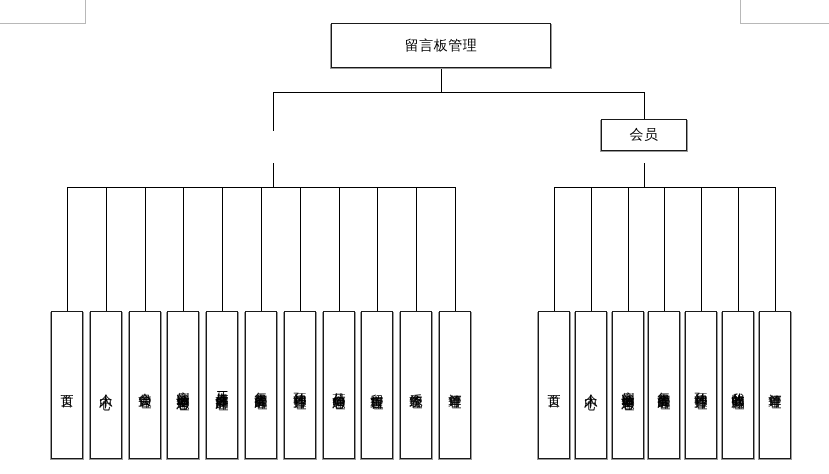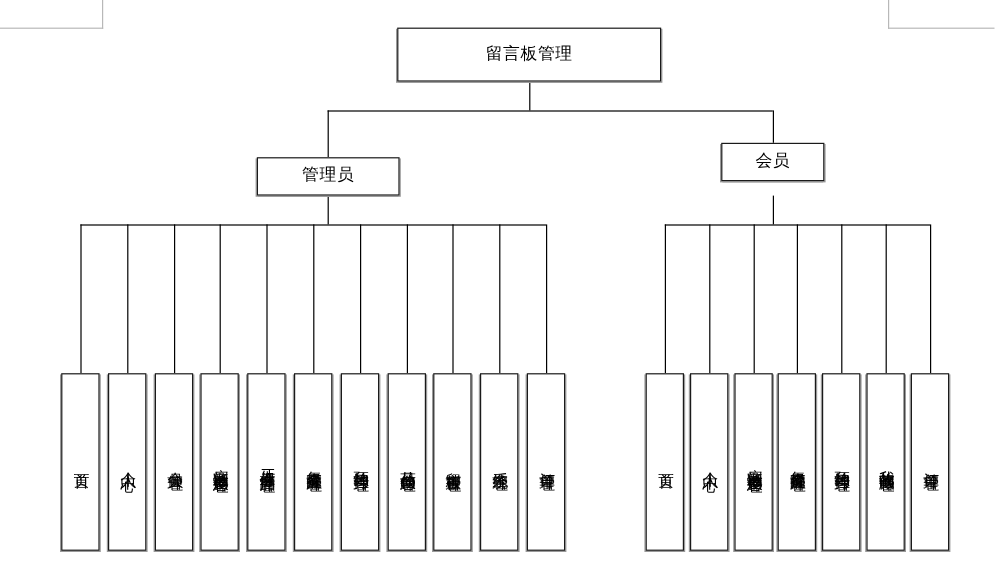--- a/index.html
+++ b/index.html
@@ -112,23 +112,20 @@
       <div class="line v" style="left: 701px; top: 187px; height: 124px;"></div>
       <div class="line v" style="left: 738px; top: 187px; height: 124px;"></div>
       <div class="line v" style="left: 775px; top: 187px; height: 124px;"></div>
       <div class="line h" style="left: 554px; top: 187px; width: 221px;"></div>
     </div>
 
   <div class="node horiz" id="root-node" style="left:331px;top:23px;width:220px;height:45px;">
     <span class="label">留言板管理</span>
   </div>
 
-  <div class="node horiz" id="branch-admin" style="left:214px;top:131px;width:119px;height:32px;">
-    <span class="label">管理员</span>
-  </div>
 
   <div class="node horiz" id="branch-member" style="left:601px;top:119px;width:86px;height:32px;">
     <span class="label">会员</span>
   </div>
 
   <div id="leaves">
       <div class="node vert" style="left: 51px; top: 311px; width: 32px; height: 148px;">
         <span class="label">首页</span>
       </div>
       <div class="node vert" style="left: 90px; top: 311px; width: 32px; height: 148px;">

